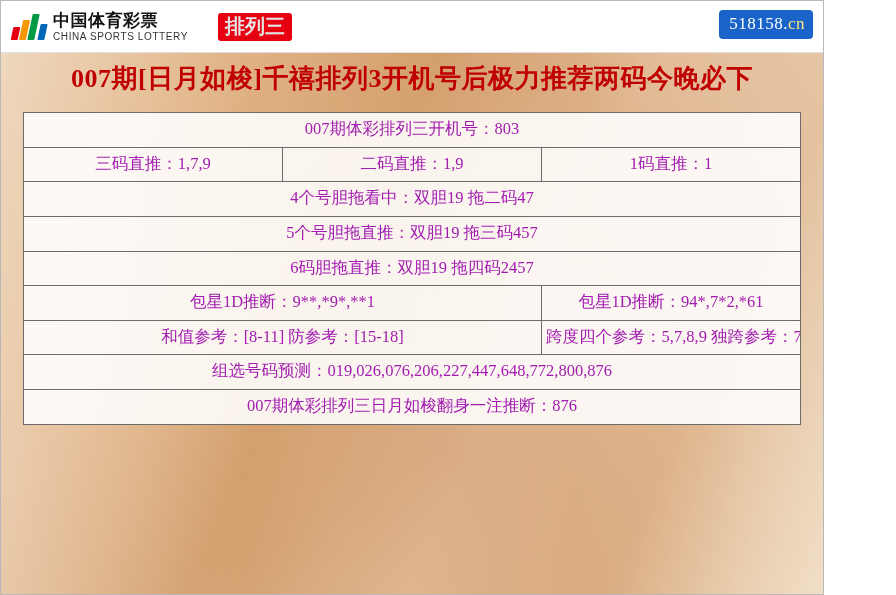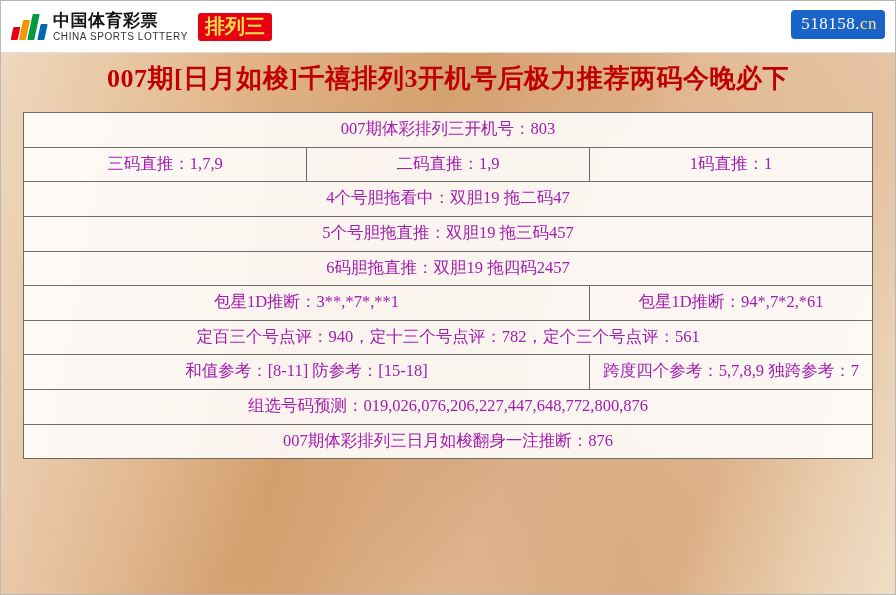--- a/index.html
+++ b/index.html
@@ -8,21 +8,21 @@
   }
   body {
     width: 896px;
     height: 595px;
     font-family: "Liberation Serif", "DejaVu Serif", serif;
     background: #ffffff;
     overflow: hidden;
   }
   .page {
     position: relative;
-    width: 896px;
+    width: 824px;
     height: 595px;
     box-sizing: border-box;
     border: 1px solid #b8b8b8;
     background: #fdfaf6;
     overflow: hidden;
   }
   
   .bg-photo {
     position: absolute;
     inset: 0;
@@ -85,23 +85,23 @@
     font-family: "Liberation Sans", sans-serif;
   }
   .logo-en {
     font-size: 10px;
     color: #333;
     letter-spacing: 0.6px;
     margin-top: 3px;
     font-family: "Liberation Sans", sans-serif;
   }
   .logo-badge {
-    margin-left: 4px;
+    margin-left: 24px;
     background: #e60012;
-    color: #fde047;
+    color: #e5e5e5;
     font-size: 20px;
     font-weight: bold;
     padding: 2px 7px 3px 7px;
     border-radius: 3px;
     font-family: "Liberation Sans", sans-serif;
     line-height: 1.15;
   }
   .site-tag {
     position: absolute;
     right: 10px;
@@ -192,26 +192,23 @@
         <tr>
             <td colspan="3">4个号胆拖看中：双胆19 拖二码47</td>
           </tr>
         <tr>
             <td colspan="3">5个号胆拖直推：双胆19 拖三码457</td>
           </tr>
         <tr>
             <td colspan="3">6码胆拖直推：双胆19 拖四码2457</td>
           </tr>
         <tr>
-          <td colspan="2">包星1D推断：3**,*7*,**1</td>
+          <td colspan="2">包星1D推断：9**,*9*,**1</td>
           <td>包星1D推断：94*,7*2,*61</td>
         </tr>
-        <tr>
-            <td colspan="3">定百三个号点评：940，定十三个号点评：782，定个三个号点评：561</td>
-          </tr>
         <tr>
           <td colspan="2">和值参考：[8-11] 防参考：[15-18]</td>
           <td>跨度四个参考：5,7,8,9 独跨参考：7</td>
         </tr>
         <tr>
             <td colspan="3">组选号码预测：019,026,076,206,227,447,648,772,800,876</td>
           </tr>
         <tr>
             <td colspan="3">007期体彩排列三日月如梭翻身一注推断：876</td>
           </tr>

